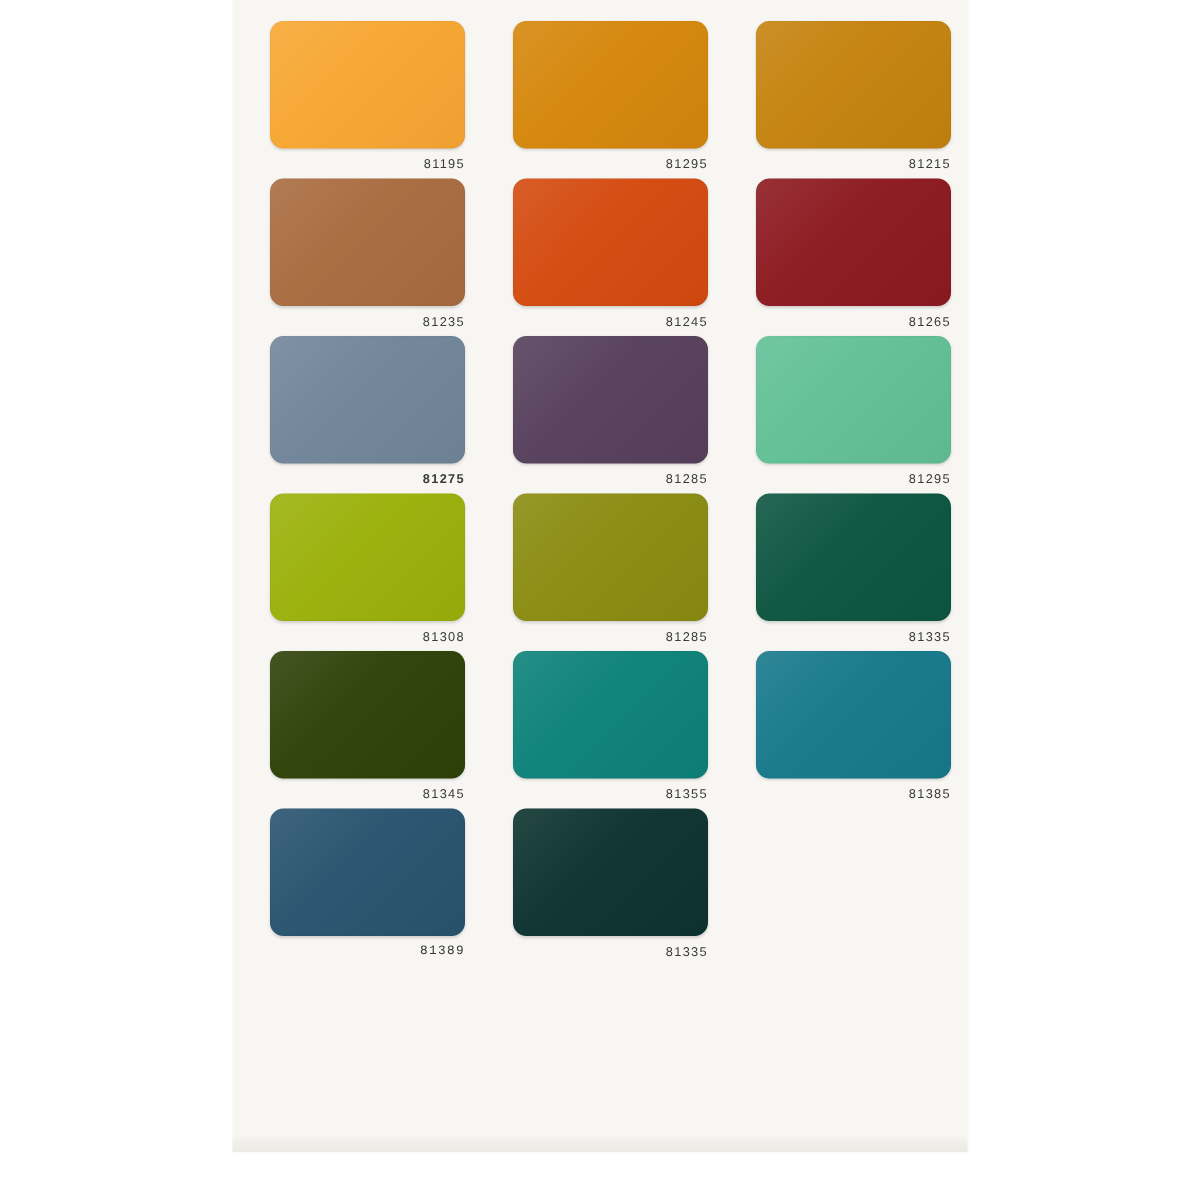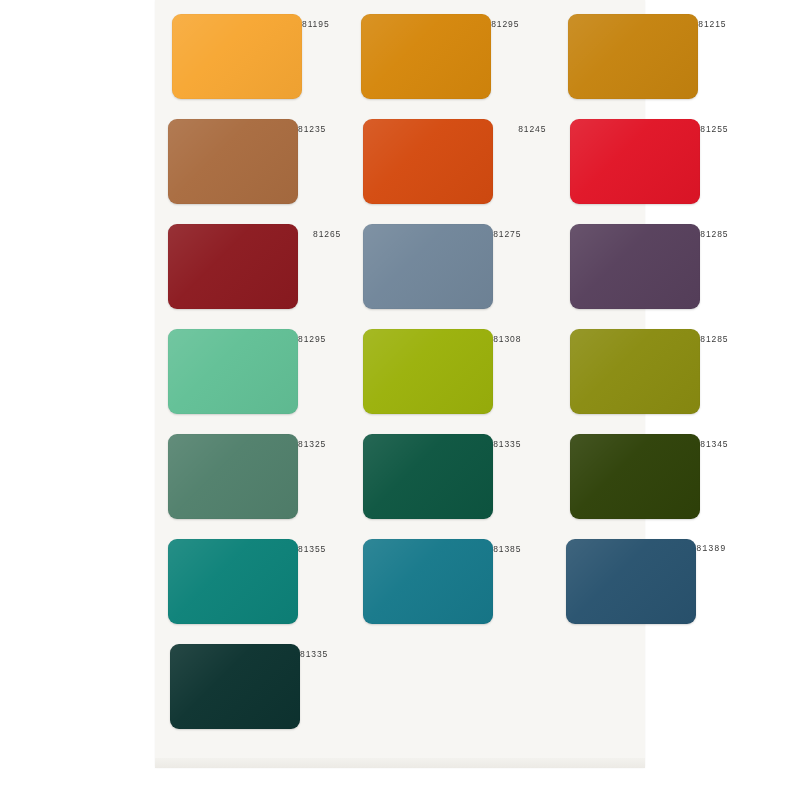--- a/index.html
+++ b/index.html
@@ -48,22 +48,22 @@
     display: grid;
     grid-template-columns: repeat(3, 1fr);
     grid-auto-rows: 105px;
     column-gap: 20px;
     row-gap: 0px;
   }
 
   .swatch-cell {
     position: relative;
     display: flex;
-    flex-direction: row;
-    align-items: flex-start;
+    flex-direction: column;
+    align-items: flex-end;
   }
 
   .swatch-chip {
     width: 130px;
     height: 85px;
     border-radius: 9px;
     box-shadow: 0 1px 2px rgba(0,0,0,0.16),
                 inset 0 0 0 0.5px rgba(0,0,0,0.04);
     position: relative;
   }
@@ -119,53 +119,45 @@
 
     <div class="swatch-cell col-1">
       <div class="swatch-chip" style="background-color: rgb(169, 108, 64);"></div>
       <div class="swatch-code" style="color: rgb(58, 58, 58);">81235</div>
     </div>
     <div class="swatch-cell col-2">
       <div class="swatch-chip" style="background-color: rgb(212, 75, 16);"></div>
       <div class="swatch-code" style="color: rgb(58, 58, 58); margin-left: 25px;">81245</div>
     </div>
 
-    <div class="swatch-cell col-0">
-      <div class="swatch-chip" style="background-color: rgb(225, 21, 39);"></div>
-      <div class="swatch-code" style="color: rgb(58, 58, 58);">81255</div>
-    </div>
     <div class="swatch-cell col-1">
       <div class="swatch-chip" style="background-color: rgb(140, 26, 32);"></div>
       <div class="swatch-code" style="color: rgb(58, 58, 58); margin-left: 15px;">81265</div>
     </div>
     <div class="swatch-cell col-2">
       <div class="swatch-chip" style="background-color: rgb(113, 134, 154);"></div>
-      <div class="swatch-code" style="color: rgb(58, 58, 58);">81275</div>
+      <div class="swatch-code" style="color: rgb(58, 58, 58); font-weight: bold;">81275</div>
     </div>
 
     <div class="swatch-cell col-0">
       <div class="swatch-chip" style="background-color: rgb(87, 64, 92);"></div>
       <div class="swatch-code" style="color: rgb(58, 58, 58);">81285</div>
     </div>
     <div class="swatch-cell col-1">
       <div class="swatch-chip" style="background-color: rgb(98, 192, 150);"></div>
       <div class="swatch-code" style="color: rgb(58, 58, 58);">81295</div>
     </div>
     <div class="swatch-cell col-2">
       <div class="swatch-chip" style="background-color: rgb(155, 177, 11);"></div>
       <div class="swatch-code" style="color: rgb(58, 58, 58);">81308</div>
     </div>
 
     <div class="swatch-cell col-0">
       <div class="swatch-chip" style="background-color: rgb(138, 140, 17);"></div>
       <div class="swatch-code" style="color: rgb(58, 58, 58);">81285</div>
-    </div>
-    <div class="swatch-cell col-1">
-      <div class="swatch-chip" style="background-color: rgb(81, 128, 108);"></div>
-      <div class="swatch-code" style="color: rgb(58, 58, 58);">81325</div>
     </div>
     <div class="swatch-cell col-2">
       <div class="swatch-chip" style="background-color: rgb(13, 86, 65);"></div>
       <div class="swatch-code" style="color: rgb(58, 58, 58);">81335</div>
     </div>
 
     <div class="swatch-cell col-0">
       <div class="swatch-chip" style="background-color: rgb(47, 66, 9);"></div>
       <div class="swatch-code" style="color: rgb(58, 58, 58);">81345</div>
     </div>

